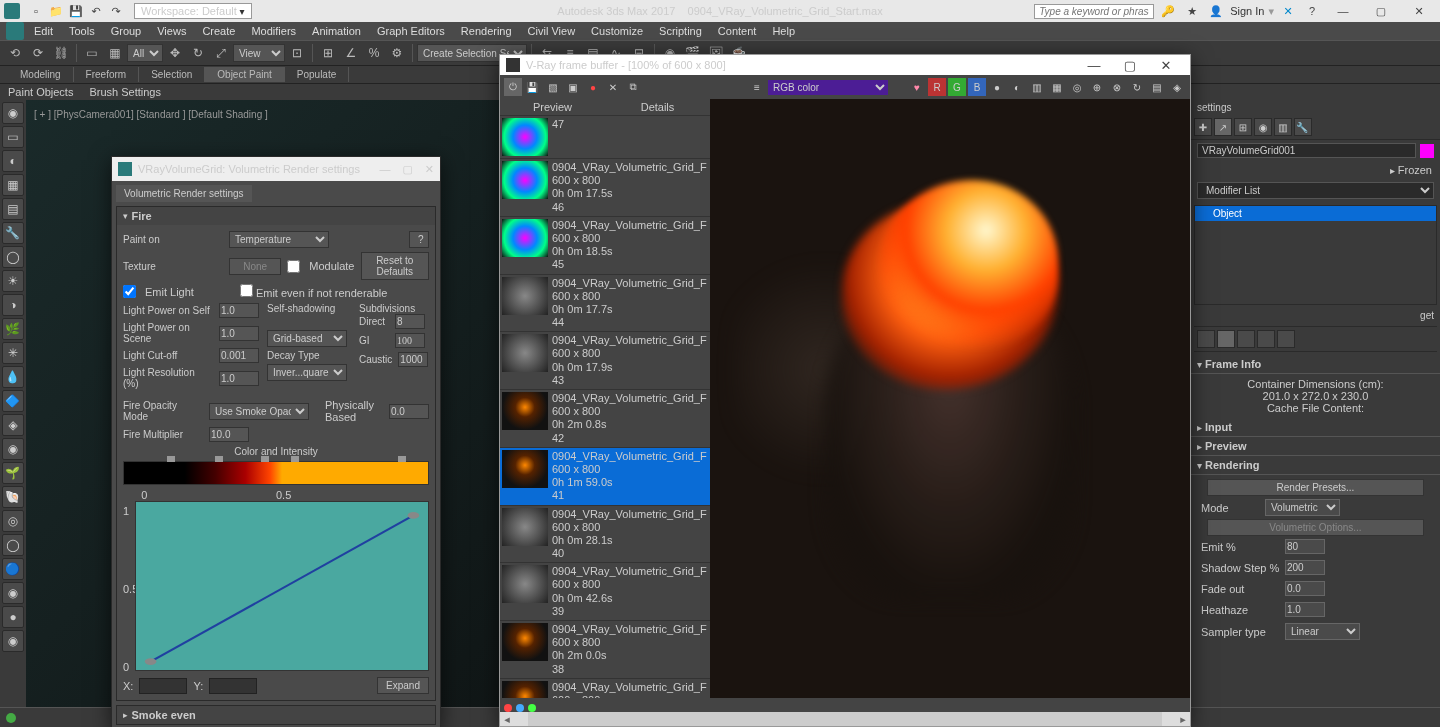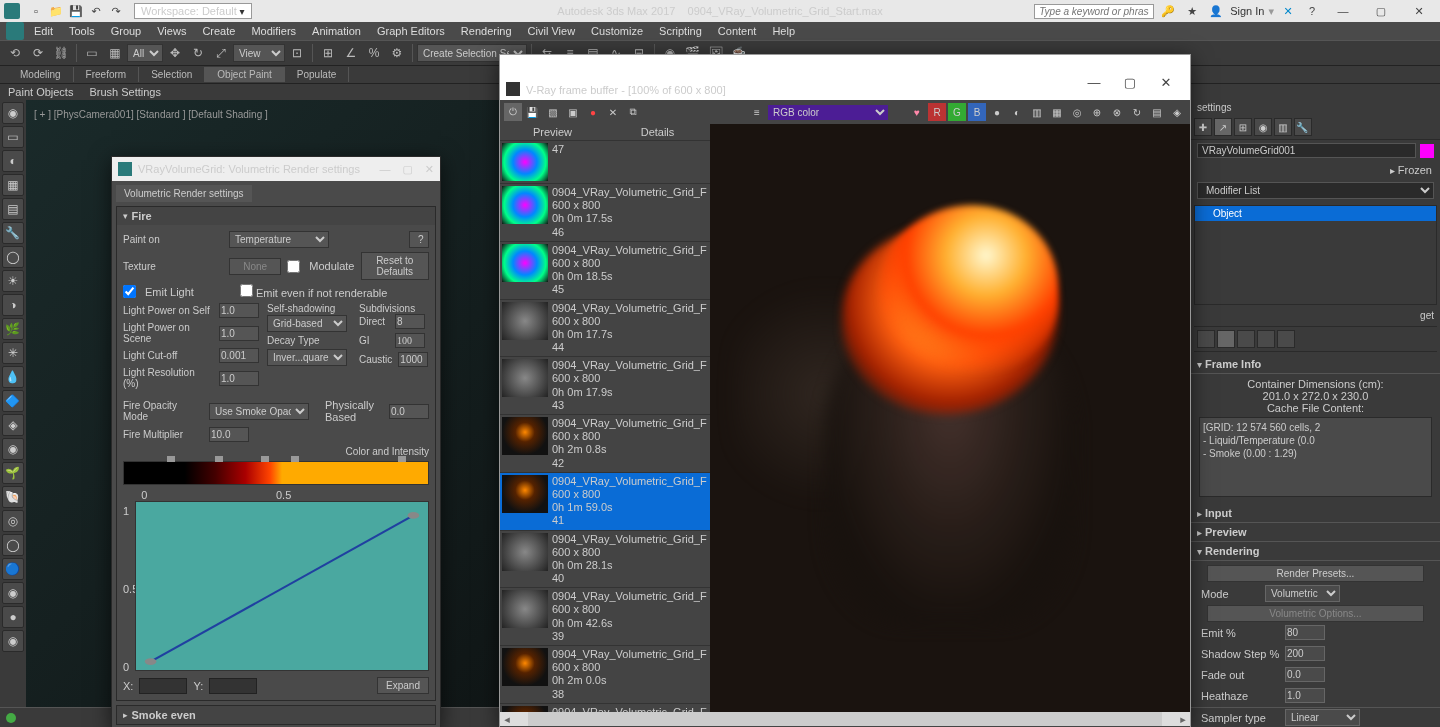--- a/index.html
+++ b/index.html
@@ -59,21 +59,21 @@
 input.fck{margin-right:3px}
 button.fbtn{background:#555;border:1px solid #333;color:#ccc;font-size:10px;padding:2px 8px}
 .gradient-bar{height:24px;background:linear-gradient(to right,#000 0%,#000 20%,#400 30%,#a00 40%,#f40 48%,#fa0 52%,#fa0 100%);margin:4px 0;position:relative;border:1px solid #333}
 .gradient-bar .mark{position:absolute;top:-6px;width:8px;height:6px;background:#999}
 .curve-area{height:170px;background:#4aa8a0;border:1px solid #333;position:relative;margin-bottom:6px}
 .curve-area svg{width:100%;height:100%}
 .xy-row{display:flex;align-items:center;gap:6px}
 .xy-row input{background:#333;border:1px solid #222;width:48px;height:16px}
 
 .fb-window{position:absolute;top:54px;left:499px;width:692px;height:673px;background:#e8e8e8;border:1px solid #999;box-shadow:0 4px 20px rgba(0,0,0,0.6);z-index:20}
-.fb-title{height:45px;background:#fff;display:flex;align-items:flex-end;padding:4px 6px;color:#333;font-size:11px}
+.fb-title{height:20px;background:#fff;display:flex;align-items:center;padding:4px 6px;color:#333;font-size:11px}
 .fb-title .fb-icon{width:14px;height:14px;background:#333;margin-right:6px}
 .fb-title .fbwin{margin-left:auto;display:flex;gap:0}
 .fb-title .fbwin span{width:36px;height:28px;display:flex;align-items:center;justify-content:center;color:#444;font-size:13px}
 .fb-toolbar{height:24px;background:#444;display:flex;align-items:center;padding:0 4px;gap:2px}
 .fb-toolbar .fbt{width:18px;height:18px;display:flex;align-items:center;justify-content:center;font-size:10px;color:#ccc}
 .fb-toolbar .fbt.on{background:#666}
 .fb-toolbar select{background:#4c1d95;border:none;color:#ccc;font-size:10px;padding:1px;width:120px}
 .fb-cols{display:flex;height:calc(100% - 52px - 20px)}
 .fb-hist{width:210px;background:#444;display:flex;flex-direction:column}
 .fb-hist-h{display:flex;font-size:10px;color:#ccc;border-bottom:1px solid #333}
@@ -240,23 +240,20 @@
     <div class="mtb"></div>
   </div>
 
   <div class="rp-heading open">
       <b>Frame Info</b>
     </div>
   <div style="padding:4px 8px;text-align:center;font-size:10px">
     <div>Container Dimensions (cm):</div>
     <div>201.0 x 272.0 x 230.0</div>
     <div>Cache File Content:</div>
-    <div class="listbox" style="text-align:left;white-space:pre">[GRID: 12 574 560 cells, 2
-- Liquid/Temperature (0.0
-- Smoke (0.00 : 1.29)</div>
   </div>
 
   <div class="rp-heading">
       <b>Input</b>
     </div>
   <div class="rp-heading">
       <b>Preview</b>
     </div>
   <div class="rp-heading open">
       <b>Rendering</b>
@@ -339,21 +336,21 @@
             <div class="frm-row">
                 <label style="min-width:90px">Light Cut-off</label>
                 <input class="fnum" value="0.001" style="">
               </div>
             <div class="frm-row">
                 <label style="min-width:90px">Light Resolution (%)</label>
                 <input class="fnum" value="1.0" style="">
               </div>
           </div>
           <div style="flex:1">
-            <div style="font-size:10px;margin-bottom:1px">Self-shadowing</div>
+            <div style="font-size:10px;margin-bottom:16px">Self-shadowing</div>
             <select class="fsel" style="width:80px"><option>Grid-based</option></select>
             <div style="font-size:10px;margin:3px 0">Decay Type</div>
             <select class="fsel" style="width:80px"><option>Inver...quare</option></select>
           </div>
           <div style="width:70px">
             <div style="font-size:10px">Subdivisions</div>
             <div class="frm-row">
                 <label style="min-width:30px">Direct</label>
                 <input class="fnum" style="width: 30px;" value="8">
               </div>
@@ -370,21 +367,21 @@
         <div class="frm-row" style="margin-top:6px">
           <label style="min-width:80px">Fire Opacity Mode</label>
           <select class="fsel"><option>Use Smoke Opacity</option></select>
           <span style="margin-left:10px">Physically Based</span>
           <input class="fnum" value="0.0" style="">
         </div>
         <div class="frm-row">
           <label style="min-width:80px">Fire Multiplier</label>
           <input class="fnum" value="10.0" style="">
         </div>
-        <div style="text-align:right;font-size:10px;margin-top:4px">Color and Intensity</div>
+        <div style="text-align:center;font-size:10px;margin-top:4px">Color and Intensity</div>
         <div class="gradient-bar">
           <div class="mark" style="left:14%"></div>
             <div class="mark" style="left:30%"></div>
             <div class="mark" style="left:45%"></div>
             <div class="mark" style="left:55%"></div>
             <div class="mark" style="left:90%"></div>
         </div>
         <div style="display:flex;font-size:9px">
             <span style="margin-left:6%">0</span>
             <span style="margin-left:42%">0.5</span>

